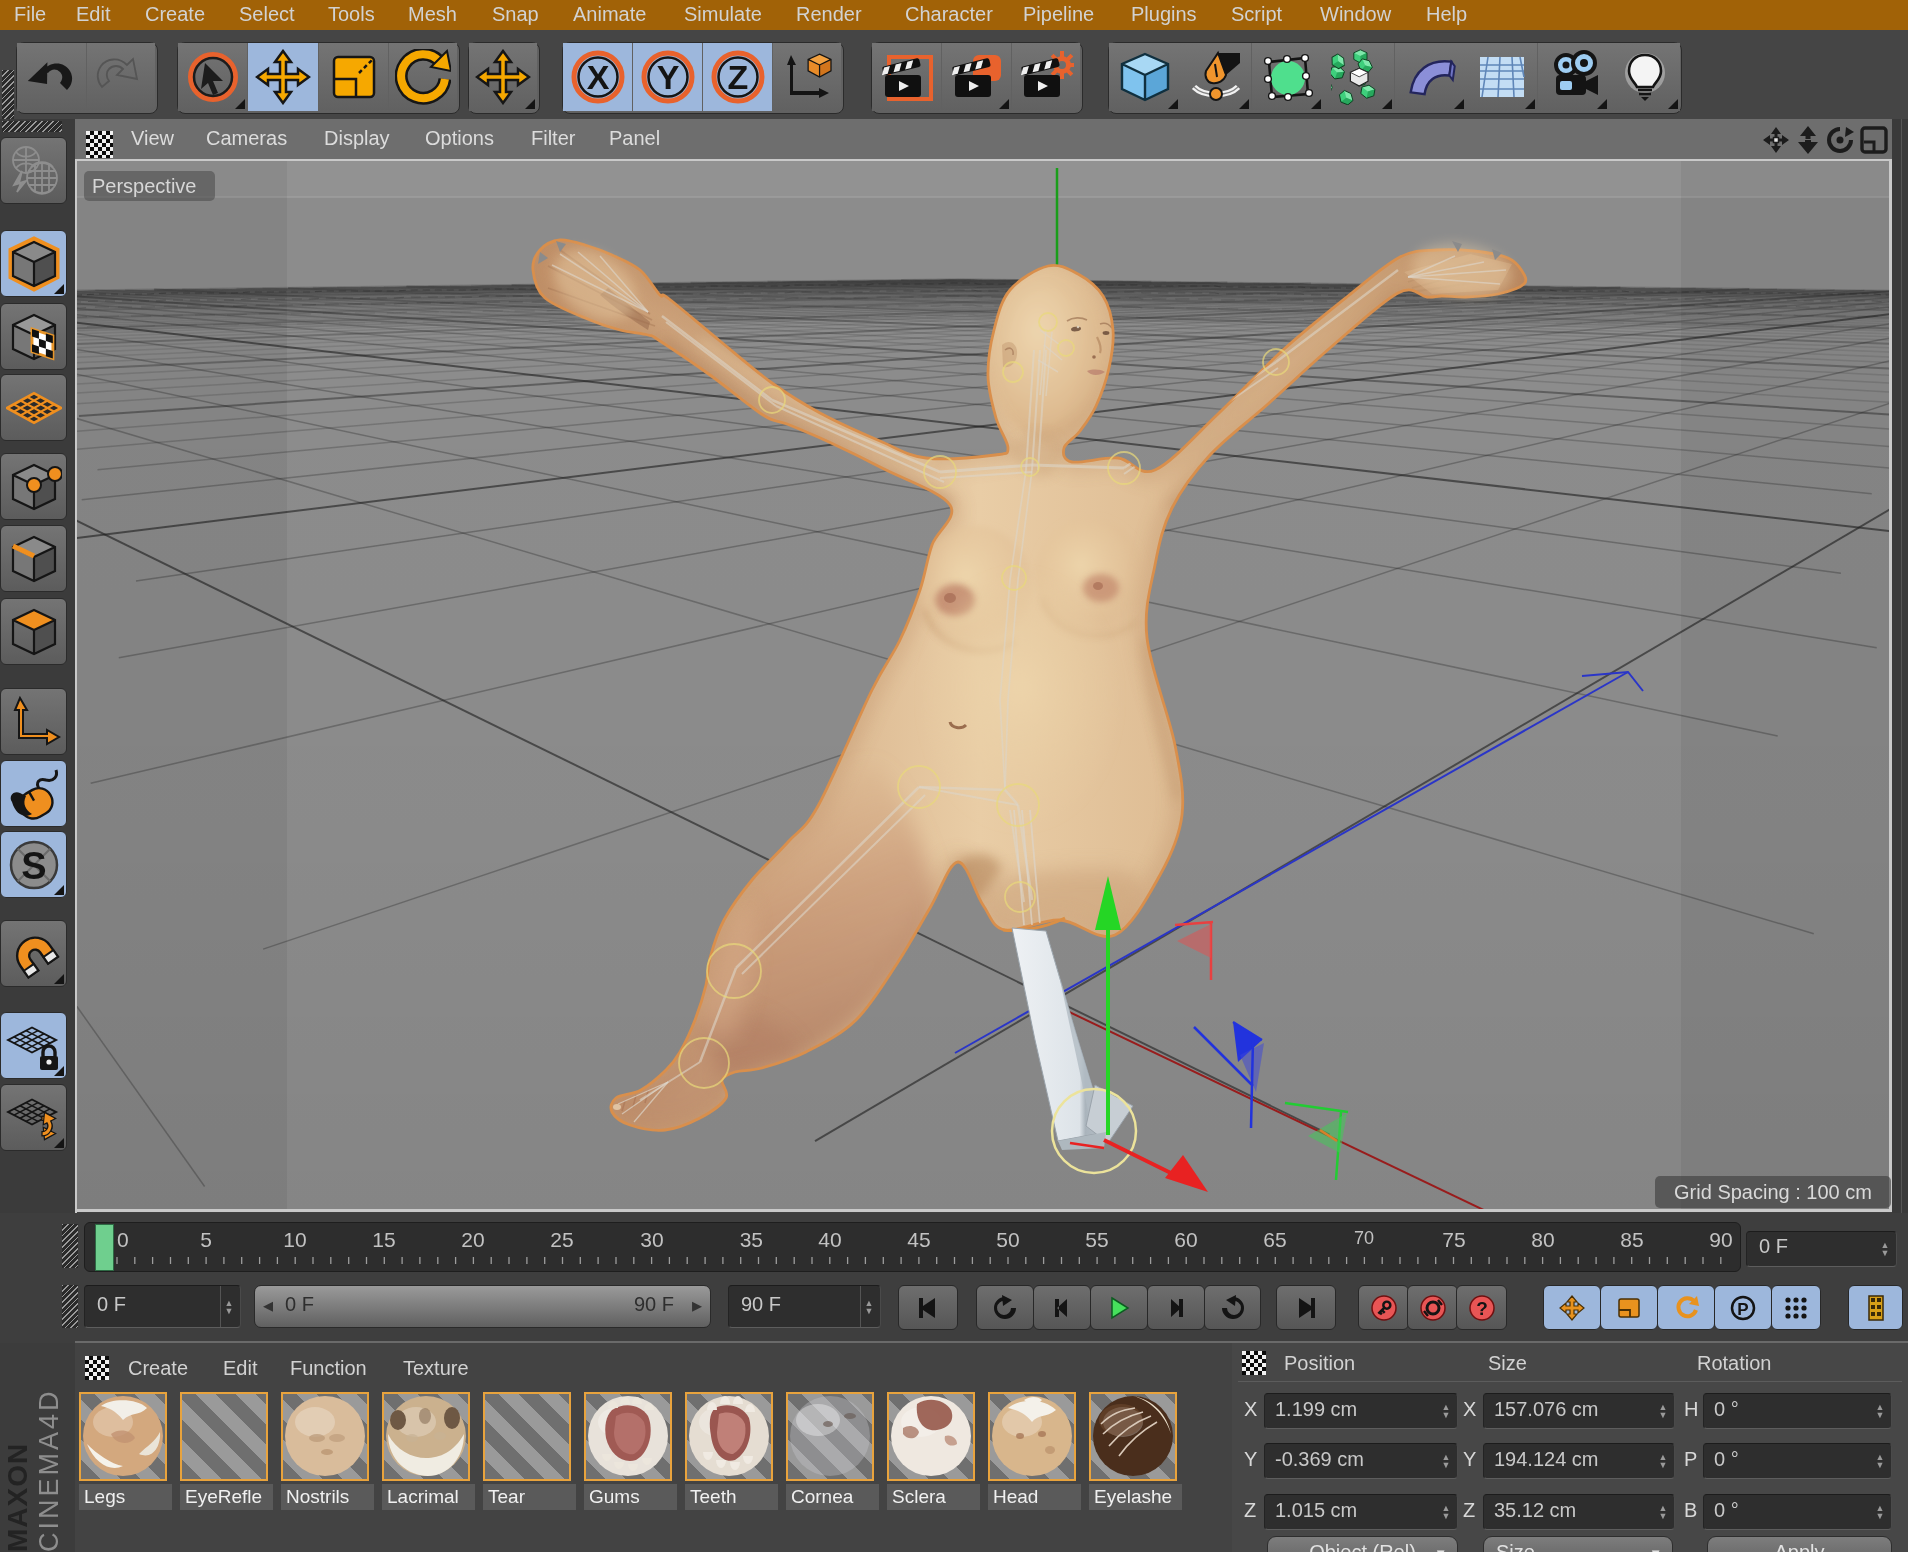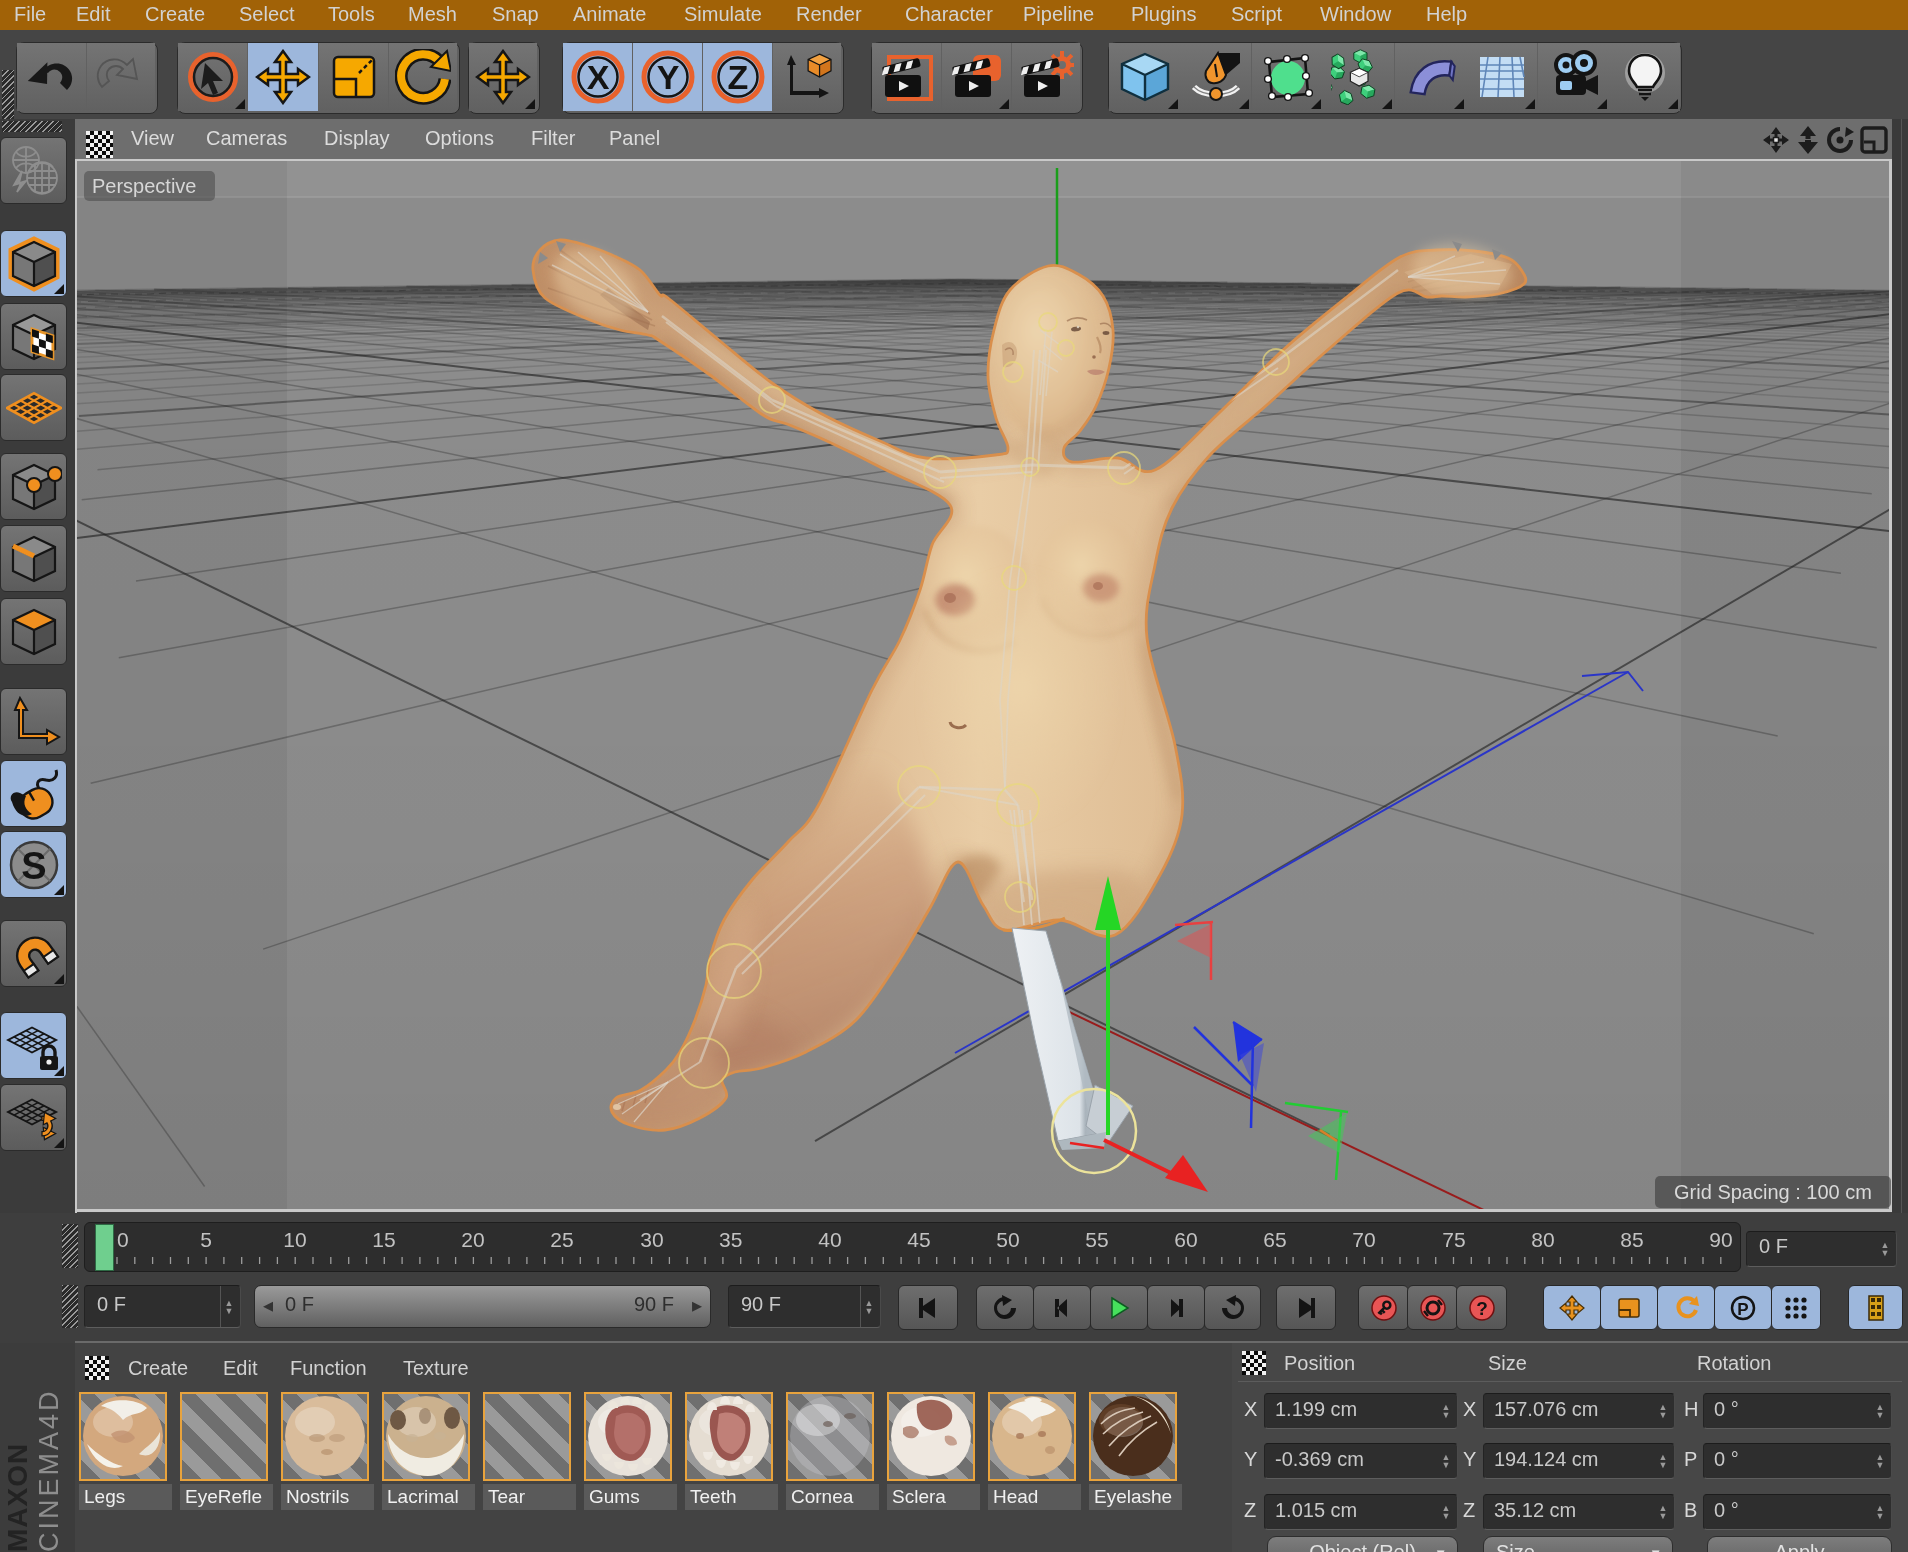--- a/index.html
+++ b/index.html
@@ -941,28 +941,28 @@
     <line x1="1703.0" y1="1257" x2="1703.0" y2="1264" stroke="#9d9d9d" stroke-width="1.3"></line>
     <line x1="1720.8" y1="1257" x2="1720.8" y2="1264" stroke="#9d9d9d" stroke-width="1.3"></line>
   </svg>
 <div class="a" style="left:117px;top:1228px;width:44px;margin-left:0px;text-align:left;color:#c2c2c2;font-size:21px">0</div>
 <div class="a" style="left:206px;top:1228px;width:44px;margin-left:-22px;text-align:center;color:#c2c2c2;font-size:21px">5</div>
 <div class="a" style="left:295px;top:1228px;width:44px;margin-left:-22px;text-align:center;color:#c2c2c2;font-size:21px">10</div>
 <div class="a" style="left:384px;top:1228px;width:44px;margin-left:-22px;text-align:center;color:#c2c2c2;font-size:21px">15</div>
 <div class="a" style="left:473px;top:1228px;width:44px;margin-left:-22px;text-align:center;color:#c2c2c2;font-size:21px">20</div>
 <div class="a" style="left:562px;top:1228px;width:44px;margin-left:-22px;text-align:center;color:#c2c2c2;font-size:21px">25</div>
 <div class="a" style="left:652px;top:1228px;width:44px;margin-left:-22px;text-align:center;color:#c2c2c2;font-size:21px">30</div>
-<div class="a" style="left:741px;top:1228px;width:44px;margin-left:-22px;text-align:left;color:#c2c2c2;font-size:21px">35</div>
+<div class="a" style="left:741px;top:1228px;width:44px;margin-left:-22px;text-align:right;color:#c2c2c2;font-size:21px">35</div>
 <div class="a" style="left:830px;top:1228px;width:44px;margin-left:-22px;text-align:center;color:#c2c2c2;font-size:21px">40</div>
 <div class="a" style="left:919px;top:1228px;width:44px;margin-left:-22px;text-align:center;color:#c2c2c2;font-size:21px">45</div>
 <div class="a" style="left:1008px;top:1228px;width:44px;margin-left:-22px;text-align:center;color:#c2c2c2;font-size:21px">50</div>
 <div class="a" style="left:1097px;top:1228px;width:44px;margin-left:-22px;text-align:center;color:#c2c2c2;font-size:21px">55</div>
 <div class="a" style="left:1186px;top:1228px;width:44px;margin-left:-22px;text-align:center;color:#c2c2c2;font-size:21px">60</div>
 <div class="a" style="left:1275px;top:1228px;width:44px;margin-left:-22px;text-align:center;color:#c2c2c2;font-size:21px">65</div>
-<div class="a" style="left:1364px;top:1228px;width:44px;margin-left:-22px;text-align:center;color:#c2c2c2;font-size:21px">70</div>
+<div class="a" style="left:1364px;top:1228px;width:44px;margin-left:-22px;text-align:center;color:#c2c2c2;font-size:18px">70</div>
 <div class="a" style="left:1454px;top:1228px;width:44px;margin-left:-22px;text-align:center;color:#c2c2c2;font-size:21px">75</div>
 <div class="a" style="left:1543px;top:1228px;width:44px;margin-left:-22px;text-align:center;color:#c2c2c2;font-size:21px">80</div>
 <div class="a" style="left:1632px;top:1228px;width:44px;margin-left:-22px;text-align:center;color:#c2c2c2;font-size:21px">85</div>
 <div class="a" style="left:1721px;top:1228px;width:44px;margin-left:-22px;text-align:center;color:#c2c2c2;font-size:21px">90</div>
 <div class="a" style="left:95px;top:1224px;width:17px;height:45px;background:#6fcf8e;border:1px solid #2d6a44"></div>
 <div class="a field" style="left:1746px;top:1231px;width:149px;height:34px">
     <span style="position:absolute;left:12px;top:3px">0 F</span>
     <span class="spin">▲<br>▼</span>
   </div>
 <div class="a hatch" style="left:62px;top:1285px;width:16px;height:43px"></div>

